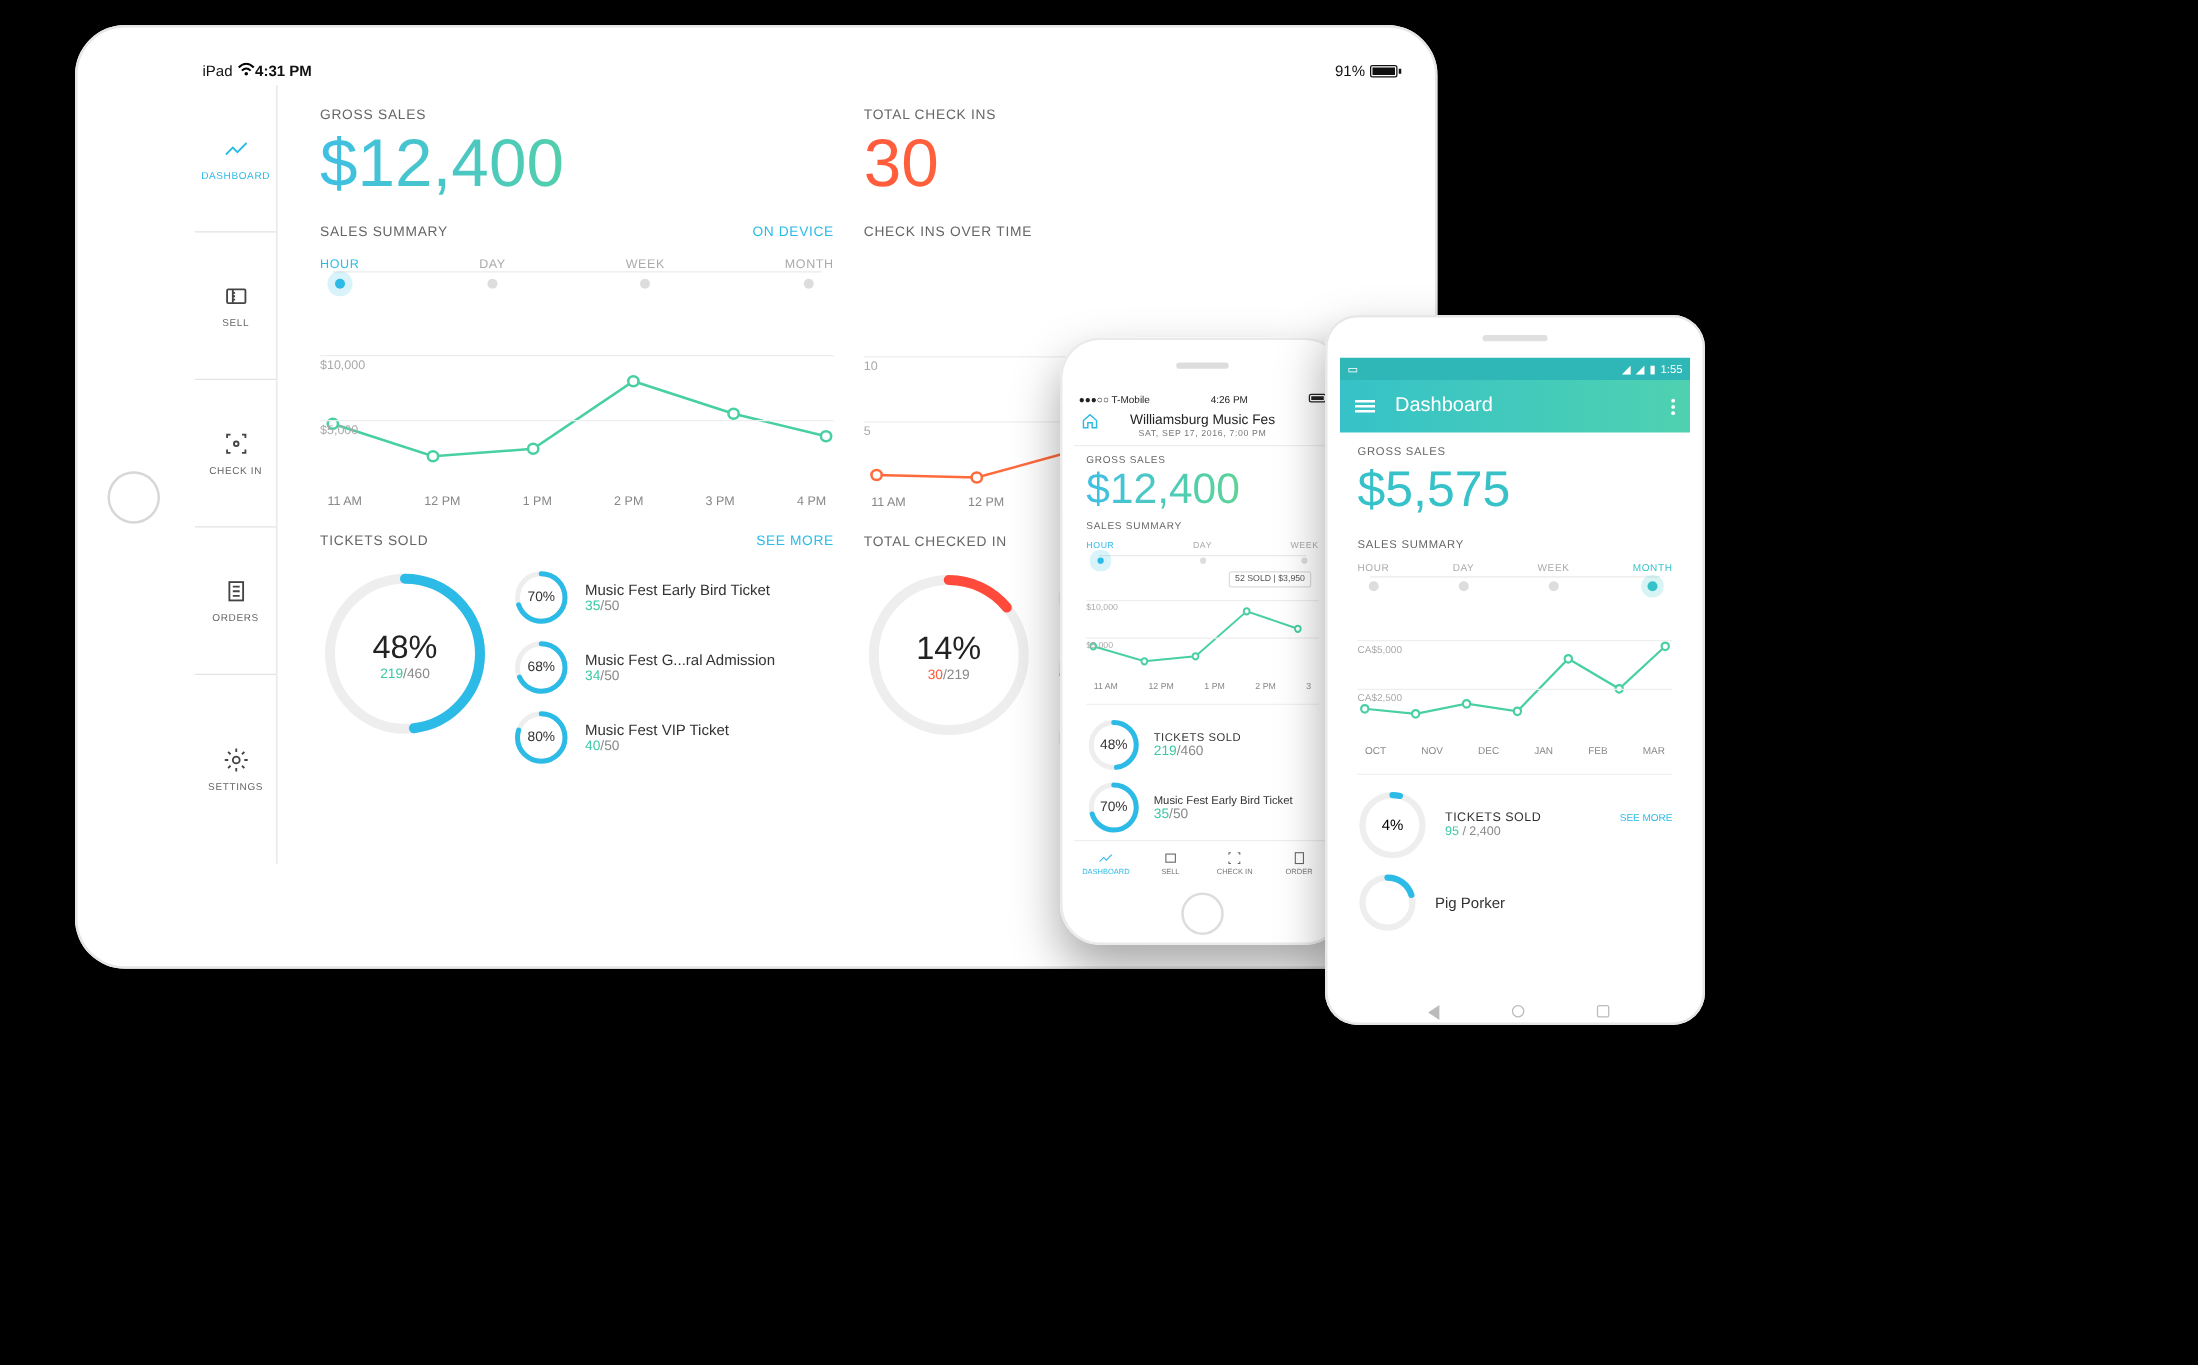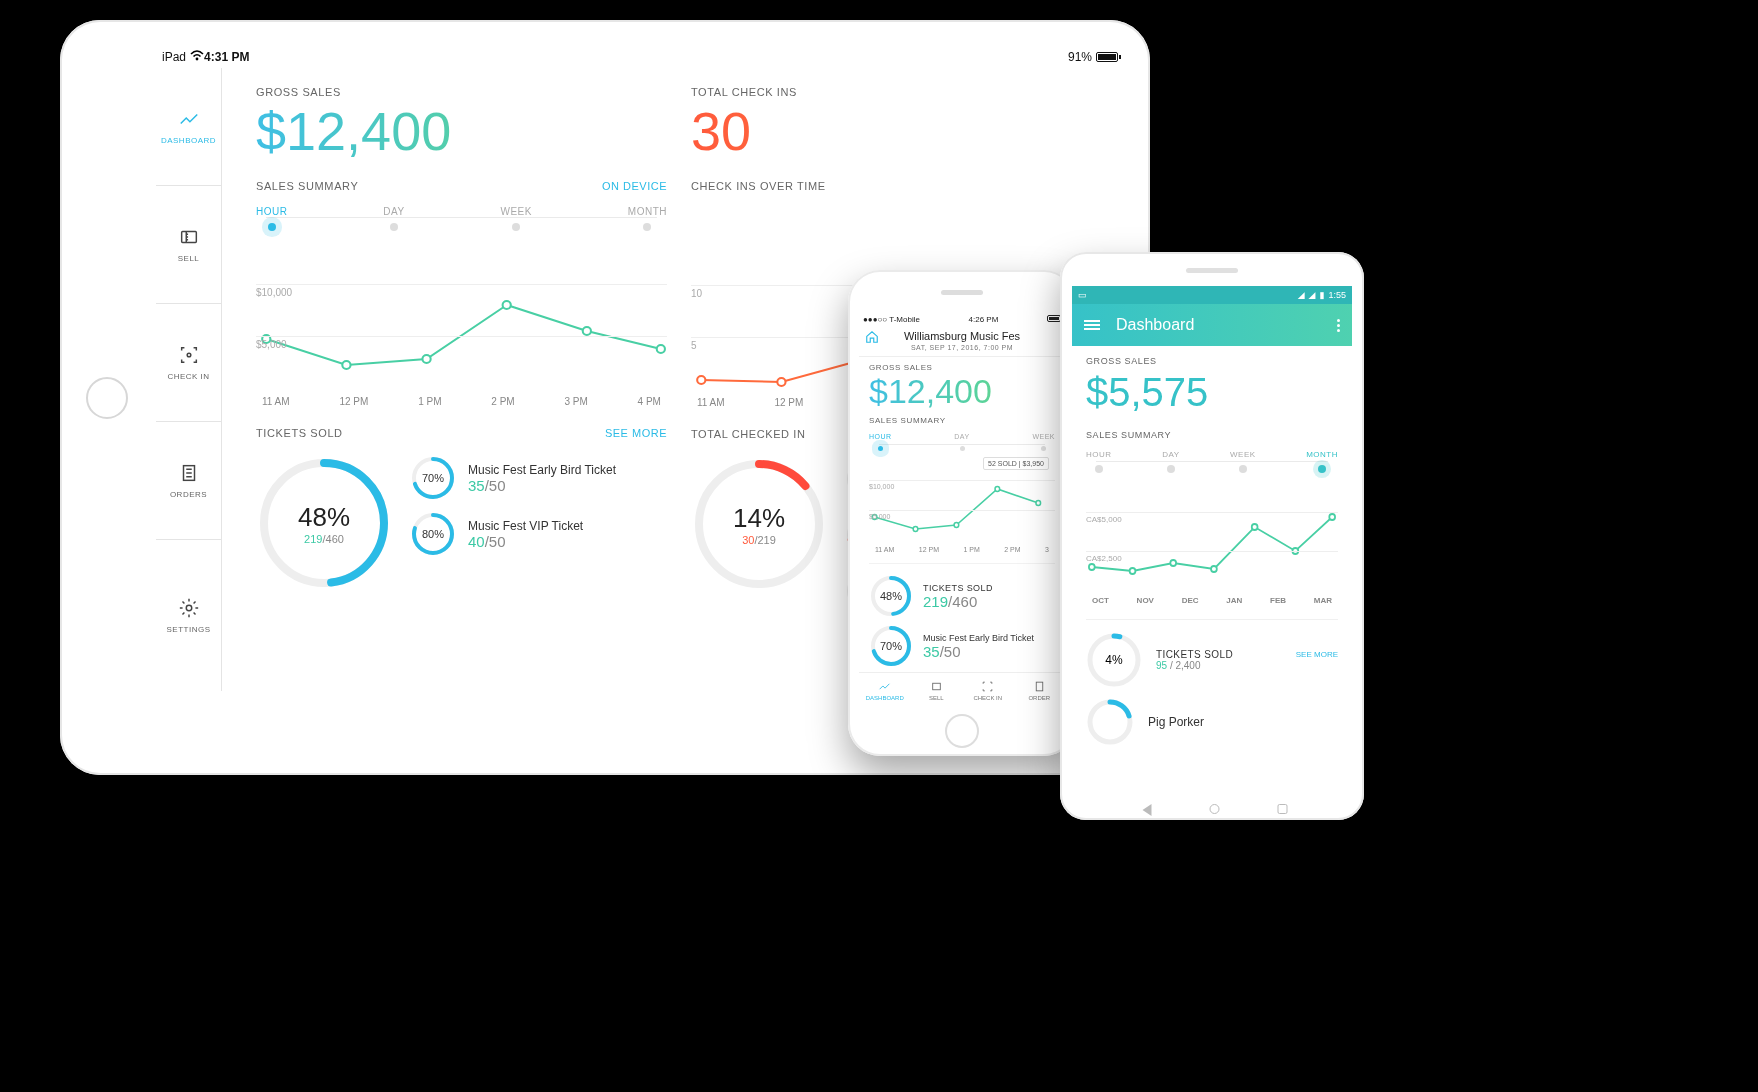--- a/index.html
+++ b/index.html
@@ -74,21 +74,21 @@
 .sub-sold { color:#3cc9a5; }
 .sub-checkin { color:#ff5a3c; }
 
 .mini-list { flex:1; display:flex; flex-direction:column; gap:10px; min-width:0; }
 .mini-row { display:flex; align-items:center; gap:12px; min-width:0;}
 .mini-donut { position:relative; width:46px; height:46px; flex-shrink:0; }
 .mini-donut svg{transform:rotate(-90deg)}
 .mini-donut .pct { position:absolute; inset:0; display:flex; align-items:center; justify-content:center; font-size:11px; color:#333; }
 .mini-info { min-width:0; flex:1; }
 .mini-title { font-size:12px; color:#333; white-space:nowrap; overflow:hidden; text-overflow:ellipsis; }
-.mini-sub { font-size:15px; color:#888; }
+.mini-sub { font-size:11px; color:#888; }
 
 
 .iphone {
   position:absolute; left:848px; top:270px;
   width:228px; height:486px;
   background:#fff; border-radius:32px;
   box-shadow:0 18px 38px rgba(0,0,0,.35), inset 0 0 0 2px #eaeaea;
   z-index:2;
 }
 .iphone .speaker{position:absolute;top:20px;left:50%;transform:translateX(-50%);width:42px;height:5px;background:#ddd;border-radius:3px;}
@@ -136,21 +136,21 @@
 .kebab span{width:3px;height:3px;background:#fff;border-radius:50%;}
 .android .content2{padding:10px 14px 0;}
 .android .section-label{font-size:9px;}
 .android .big-number{font-size:40px;}
 .android .range-tabs{margin-top:10px;}
 .android .range-tab{font-size:8px;}
 .android .range-tab.active .range-dot{background:#36c2c8;box-shadow:0 0 0 5px rgba(54,194,200,.2);}
 .android .range-tab.active{color:#36c2c8;}
 .android .chart-wrap{margin-top:22px;height:96px;}
 .android .y-grid{font-size:8px;}
-.android .x-axis{font-size:8px;bottom:-14px;font-weight:bold;}
+.android .x-axis{font-size:8px;bottom:-14px;}
 .android .sold-block{display:flex;gap:14px;align-items:center;margin-top:28px;border-top:1px solid #f0f0f0;padding-top:12px;}
 .android .sold-donut{width:56px;height:56px;position:relative;}
 .android .sold-donut svg{transform:rotate(-90deg);}
 .android .sold-donut .pct{position:absolute;inset:0;display:flex;align-items:center;justify-content:center;font-size:12px;}
 .android .see-more{color:#2bbbe6;font-size:8px;}
 .android .sold-label{font-size:10px;color:#333;letter-spacing:.4px;}
 .android .sold-sub{font-size:10px;color:#888;}
 .android .vendor-row{display:flex;gap:14px;align-items:center;margin-top:10px;}
 .android .navbar{position:absolute;bottom:4px;left:50%;transform:translateX(-50%);display:flex;gap:58px;}
 .android .navbar span{width:10px;height:10px;border:1.5px solid #bbb;}
@@ -300,20 +300,30 @@
             </div>
             <div class="mini-list">
               <div class="mini-row">
                 <div class="mini-donut"><svg width="46" height="46">
                       <circle cx="23" cy="23" r="19" stroke="#eee" stroke-width="4" fill="none"></circle>
                       <circle cx="23" cy="23" r="19" stroke="#2bbbe6" stroke-width="4" fill="none" stroke-dasharray="119" stroke-dashoffset="36" stroke-linecap="round"></circle>
                     </svg><div class="pct">70%</div></div>
                 <div class="mini-info">
                     <div class="mini-title">Music Fest Early Bird Ticket</div>
                     <div class="mini-sub"><span class="sub-sold">35</span><span>/50</span></div>
+                  </div>
+              </div>
+              <div class="mini-row">
+                <div class="mini-donut"><svg width="46" height="46">
+                      <circle cx="23" cy="23" r="19" stroke="#eee" stroke-width="4" fill="none"></circle>
+                      <circle cx="23" cy="23" r="19" stroke="#2bbbe6" stroke-width="4" fill="none" stroke-dasharray="119" stroke-dashoffset="38" stroke-linecap="round"></circle>
+                    </svg><div class="pct">68%</div></div>
+                <div class="mini-info">
+                    <div class="mini-title">Music Fest G...ral Admission</div>
+                    <div class="mini-sub"><span class="sub-sold">34</span><span>/50</span></div>
                   </div>
               </div>
               <div class="mini-row">
                 <div class="mini-donut"><svg width="46" height="46">
                       <circle cx="23" cy="23" r="19" stroke="#eee" stroke-width="4" fill="none"></circle>
                       <circle cx="23" cy="23" r="19" stroke="#2bbbe6" stroke-width="4" fill="none" stroke-dasharray="119" stroke-dashoffset="24" stroke-linecap="round"></circle>
                     </svg><div class="pct">80%</div></div>
                 <div class="mini-info">
                     <div class="mini-title">Music Fest VIP Ticket</div>
                     <div class="mini-sub"><span class="sub-sold">40</span><span>/50</span></div>

